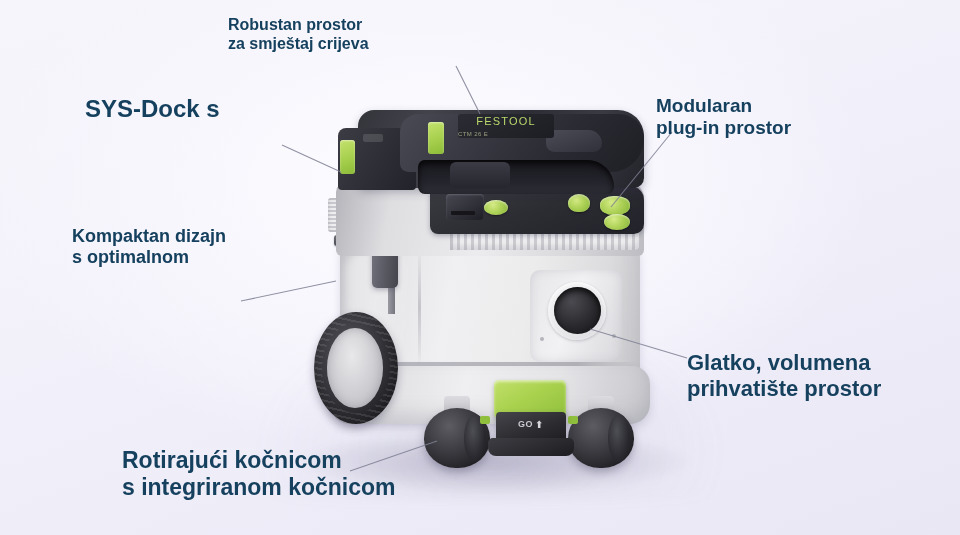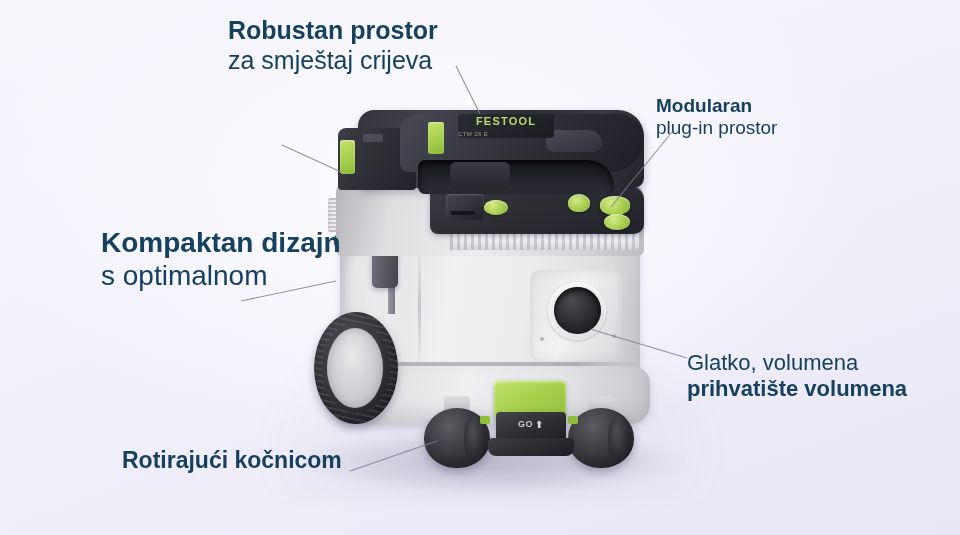--- a/index.html
+++ b/index.html
@@ -23,25 +23,25 @@
   }
   .floor-shadow2{
     position:absolute;left:250px;top:300px;width:480px;height:200px;
     background:radial-gradient(ellipse at 50% 75%, rgba(120,118,150,.10) 0%, rgba(120,118,150,0) 70%);
     filter:blur(6px);
   }
 
   
   .callout{position:absolute;color:#16415e;line-height:1.18;white-space:nowrap;}
   .callout .b{font-weight:bold;}
-  .callout .r{font-weight:normal;}
+  .callout .r{font-weight:bold;}
   .callout .line{display:block;}
-  .ct-robust{left:228px;top:16px;font-size:25px;text-align:left;}
+  .ct-robust{left:228px;top:16px;font-size:16px;text-align:left;}
   .ct-sysdock{left:85px;top:95px;font-size:24px;}
-  .ct-kompaktan{left:72px;top:226px;font-size:28px;margin-left:29px;}
+  .ct-kompaktan{left:72px;top:226px;font-size:18px;}
   .ct-modularan{left:656px;top:95px;font-size:19px;}
   .ct-glatko{left:687px;top:350px;font-size:22px;}
   .ct-rotirajuci{left:122px;top:447px;font-size:23px;}
 
   
   #leaders{position:absolute;left:0;top:0;width:960px;height:535px;}
 
   
   #product{position:absolute;left:300px;top:90px;width:400px;height:390px;}
 
@@ -232,21 +232,21 @@
     position:absolute;left:38px;top:38px;width:78px;height:62px;
     background:linear-gradient(120deg,#3c3c45 0%,#2c2c34 60%,#22222a 100%);
     border-radius:8px 6px 4px 4px;
   }
   .badge{
     position:absolute;left:158px;top:24px;width:96px;height:24px;border-radius:3px;
     background:linear-gradient(150deg,#2b2b33,#1d1d24);
   }
   .badge-text{
     position:absolute;left:160px;top:24px;width:92px;height:14px;
-    font-size:11px;font-weight:bold;letter-spacing:1.2px;color:#b9d96a;
+    font-size:11px;font-weight:normal;letter-spacing:1.2px;color:#b9d96a;
     display:flex;align-items:center;justify-content:center;
   }
   .model-text{
     position:absolute;left:158px;top:39px;width:60px;height:10px;
     font-size:6px;letter-spacing:.4px;color:#9aa07e;display:flex;align-items:center;
   }
   .tab-green{
     position:absolute;border-radius:3px;
     background:linear-gradient(160deg,#c3e16c 0%,#a9d150 50%,#8cbb38 100%);
     box-shadow:inset 0 1px 2px rgba(255,255,255,.5);
@@ -347,34 +347,36 @@
       <line x1="350" y1="471" x2="437" y2="441"></line>
     </g>
   </svg>
 
   <div class="callout ct-robust">
     <span class="line b">Robustan prostor</span>
     <span class="line r">za smještaj crijeva</span>
   </div>
 
   <div class="callout ct-sysdock">
+    <span class="line"><span class="b">SYS-Dock</span><span class="r"> s</span></span>
   </div>
 
   <div class="callout ct-kompaktan">
     <span class="line b">Kompaktan dizajn</span>
     <span class="line r">s optimalnom</span>
   </div>
 
   <div class="callout ct-modularan">
     <span class="line b">Modularan</span>
     <span class="line r">plug-in prostor</span>
   </div>
 
   <div class="callout ct-glatko">
     <span class="line r">Glatko, volumena</span>
-    <span class="line b">prihvatište volumena</span>
+    <span class="line b">prihvatište prostor</span>
   </div>
 
   <div class="callout ct-rotirajuci">
     <span class="line b">Rotirajući kočnicom</span>
+    <span class="line r">s integriranom kočnicom</span>
   </div>
 
 </div>
 
 </body></html>

